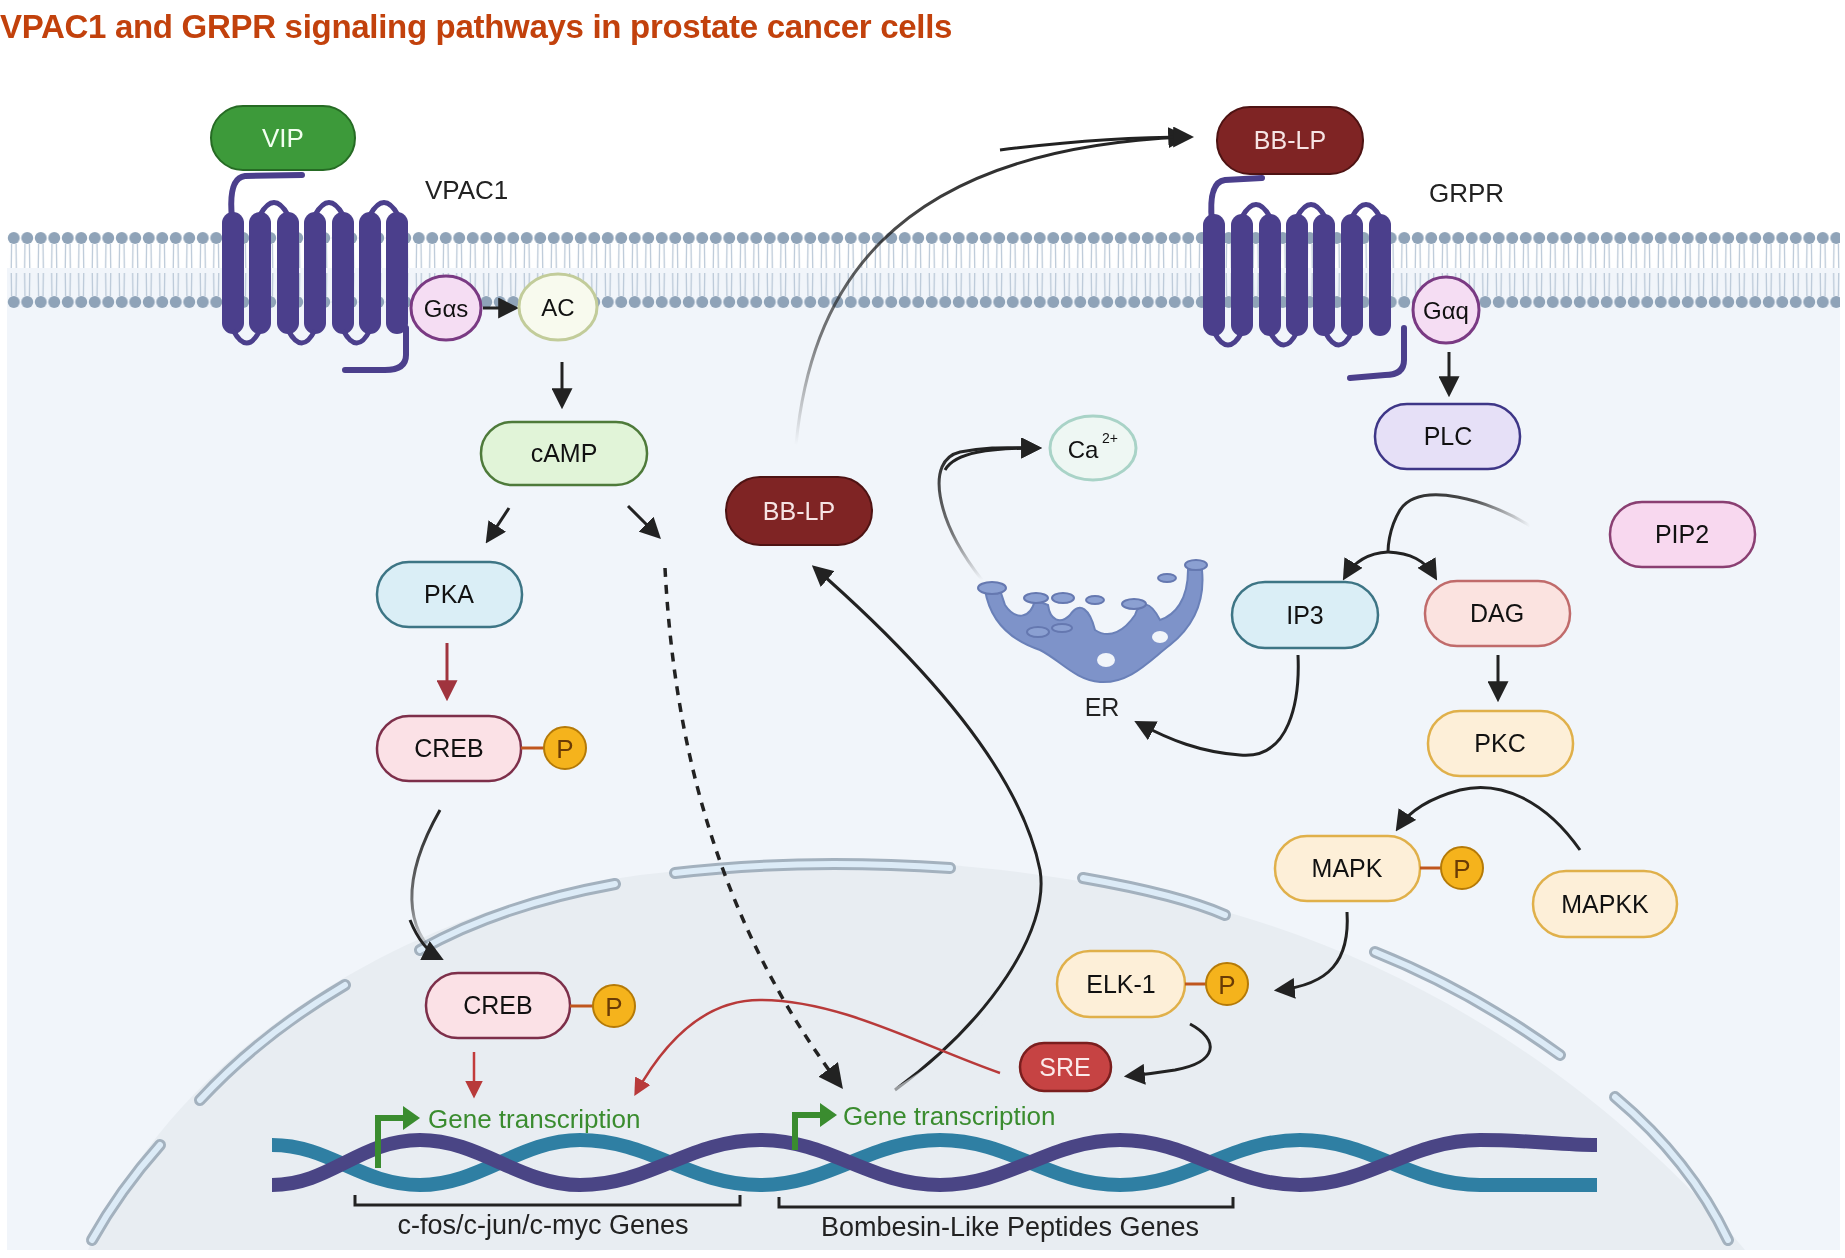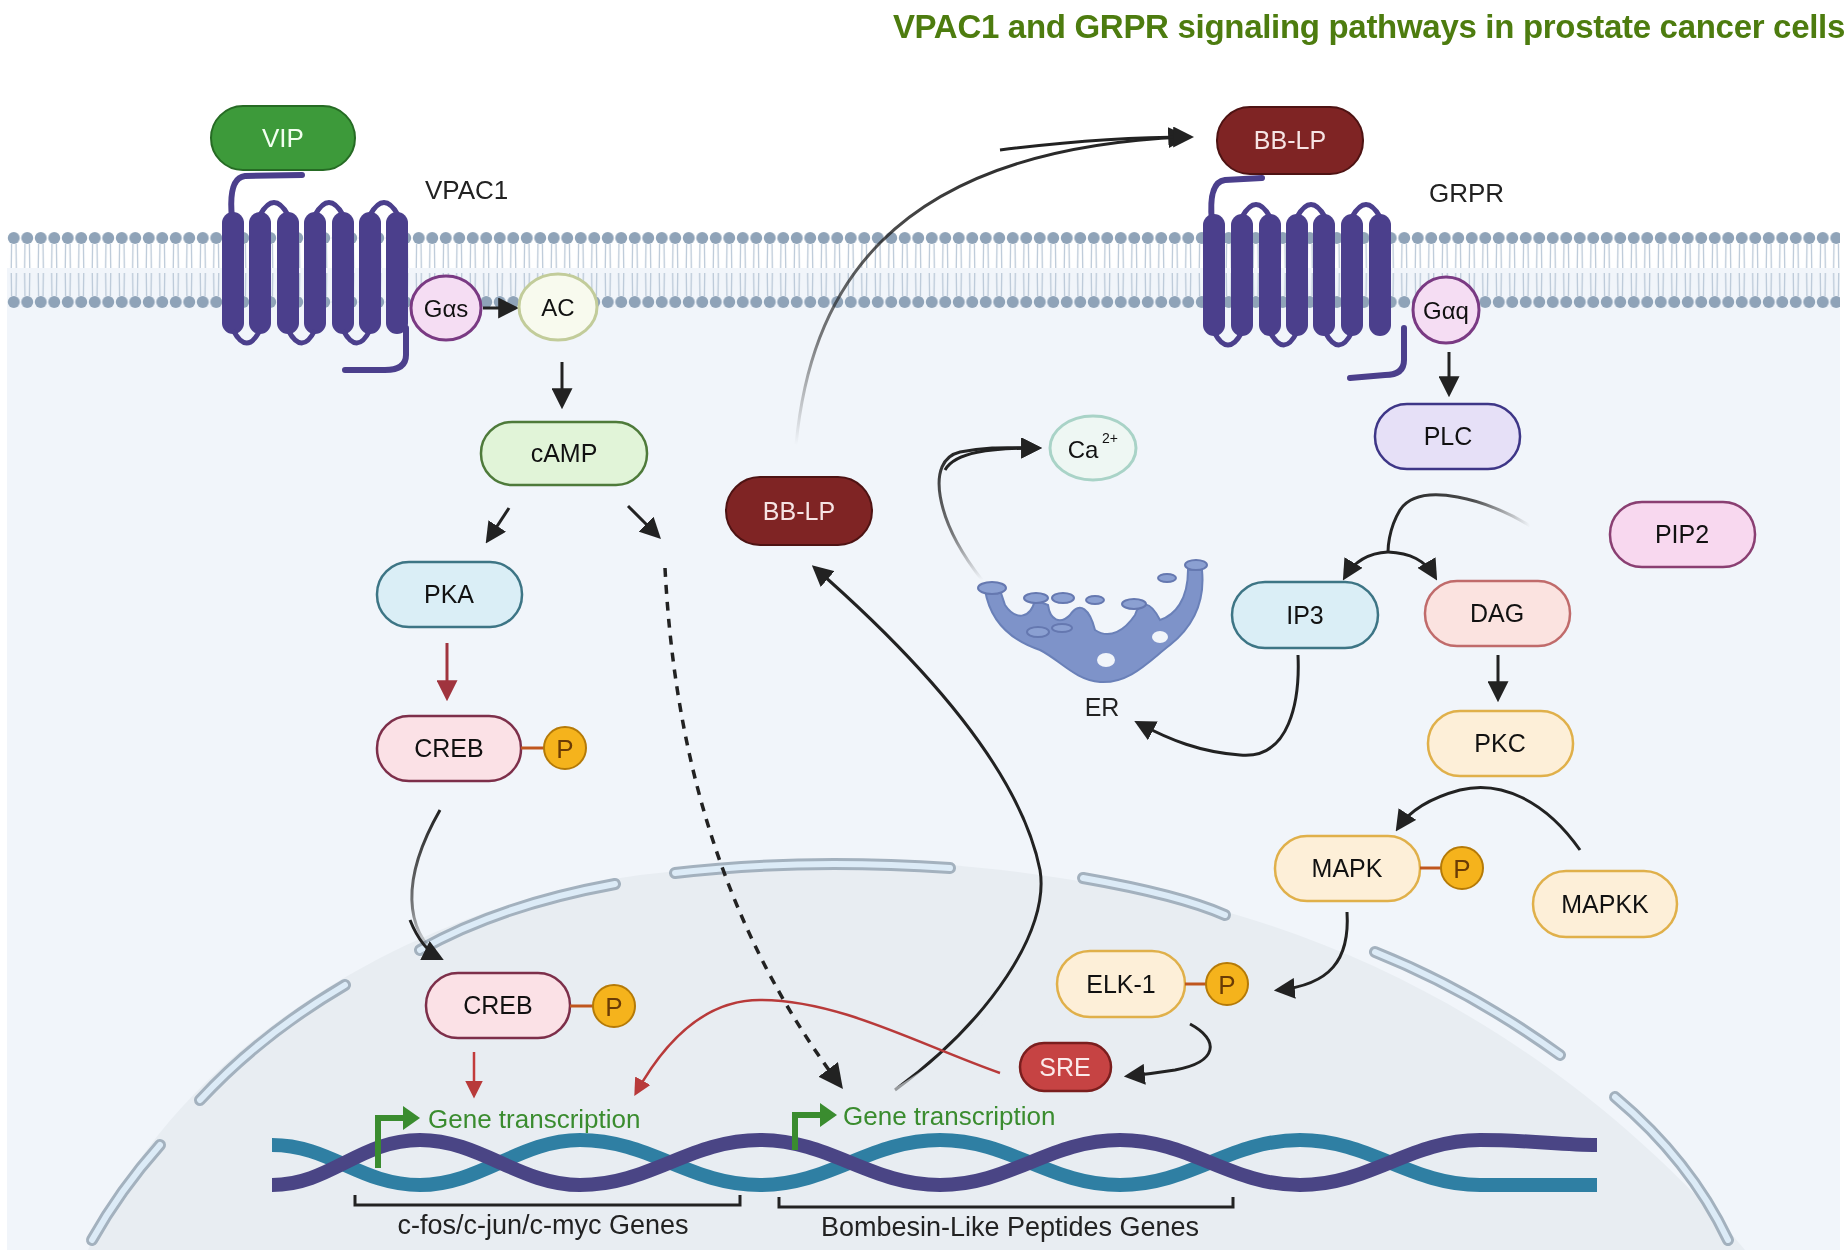--- a/index.html
+++ b/index.html
@@ -1,18 +1,18 @@
 <!DOCTYPE html>
 <html><head>
 <meta charset="utf-8">
 <style>
   html,body{margin:0;padding:0;background:#ffffff;}
   body{width:1845px;height:1258px;position:relative;overflow:hidden;font-family:"Liberation Sans",sans-serif;}
   #stage{position:absolute;left:0;top:0;width:1845px;height:1258px;}
-  .title{position:absolute;left:0;top:8px;width:1845px;text-align:right;font-family:"Liberation Sans",sans-serif;font-weight:bold;font-size:33px;color:#4d7c0f;letter-spacing:-0.3px;}
+  .title{position:absolute;left:0;top:8px;width:1845px;text-align:left;font-family:"Liberation Sans",sans-serif;font-weight:bold;font-size:33px;color:#c2410c;letter-spacing:-0.3px;}
   svg text{font-family:"Liberation Sans",sans-serif;}
 </style>
 </head>
 <body>
 
 <div id="stage">
   <div class="title">VPAC1 and GRPR signaling pathways in prostate cancer cells</div>
 
   <svg width="1845" height="1258" viewBox="0 0 1845 1258" style="position:absolute;left:0;top:0;">
     <defs>

